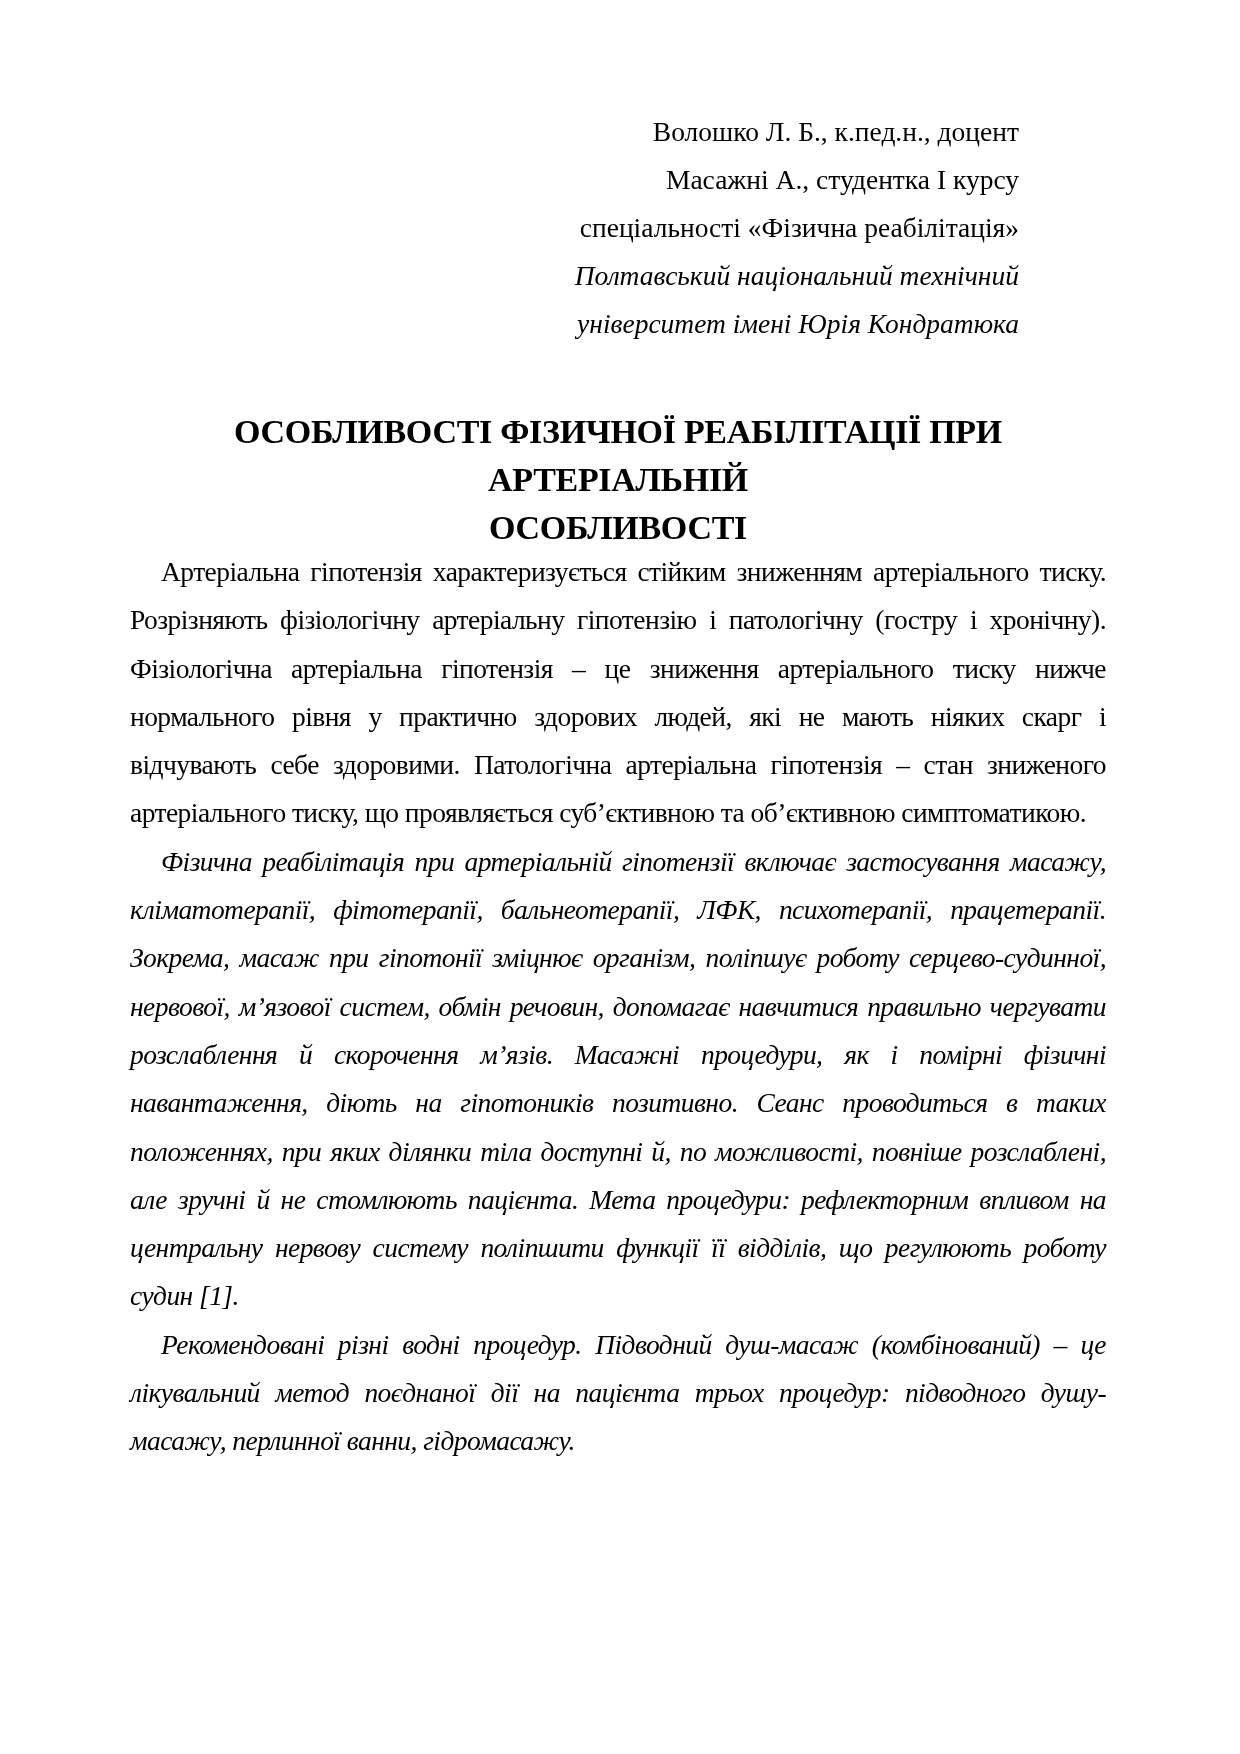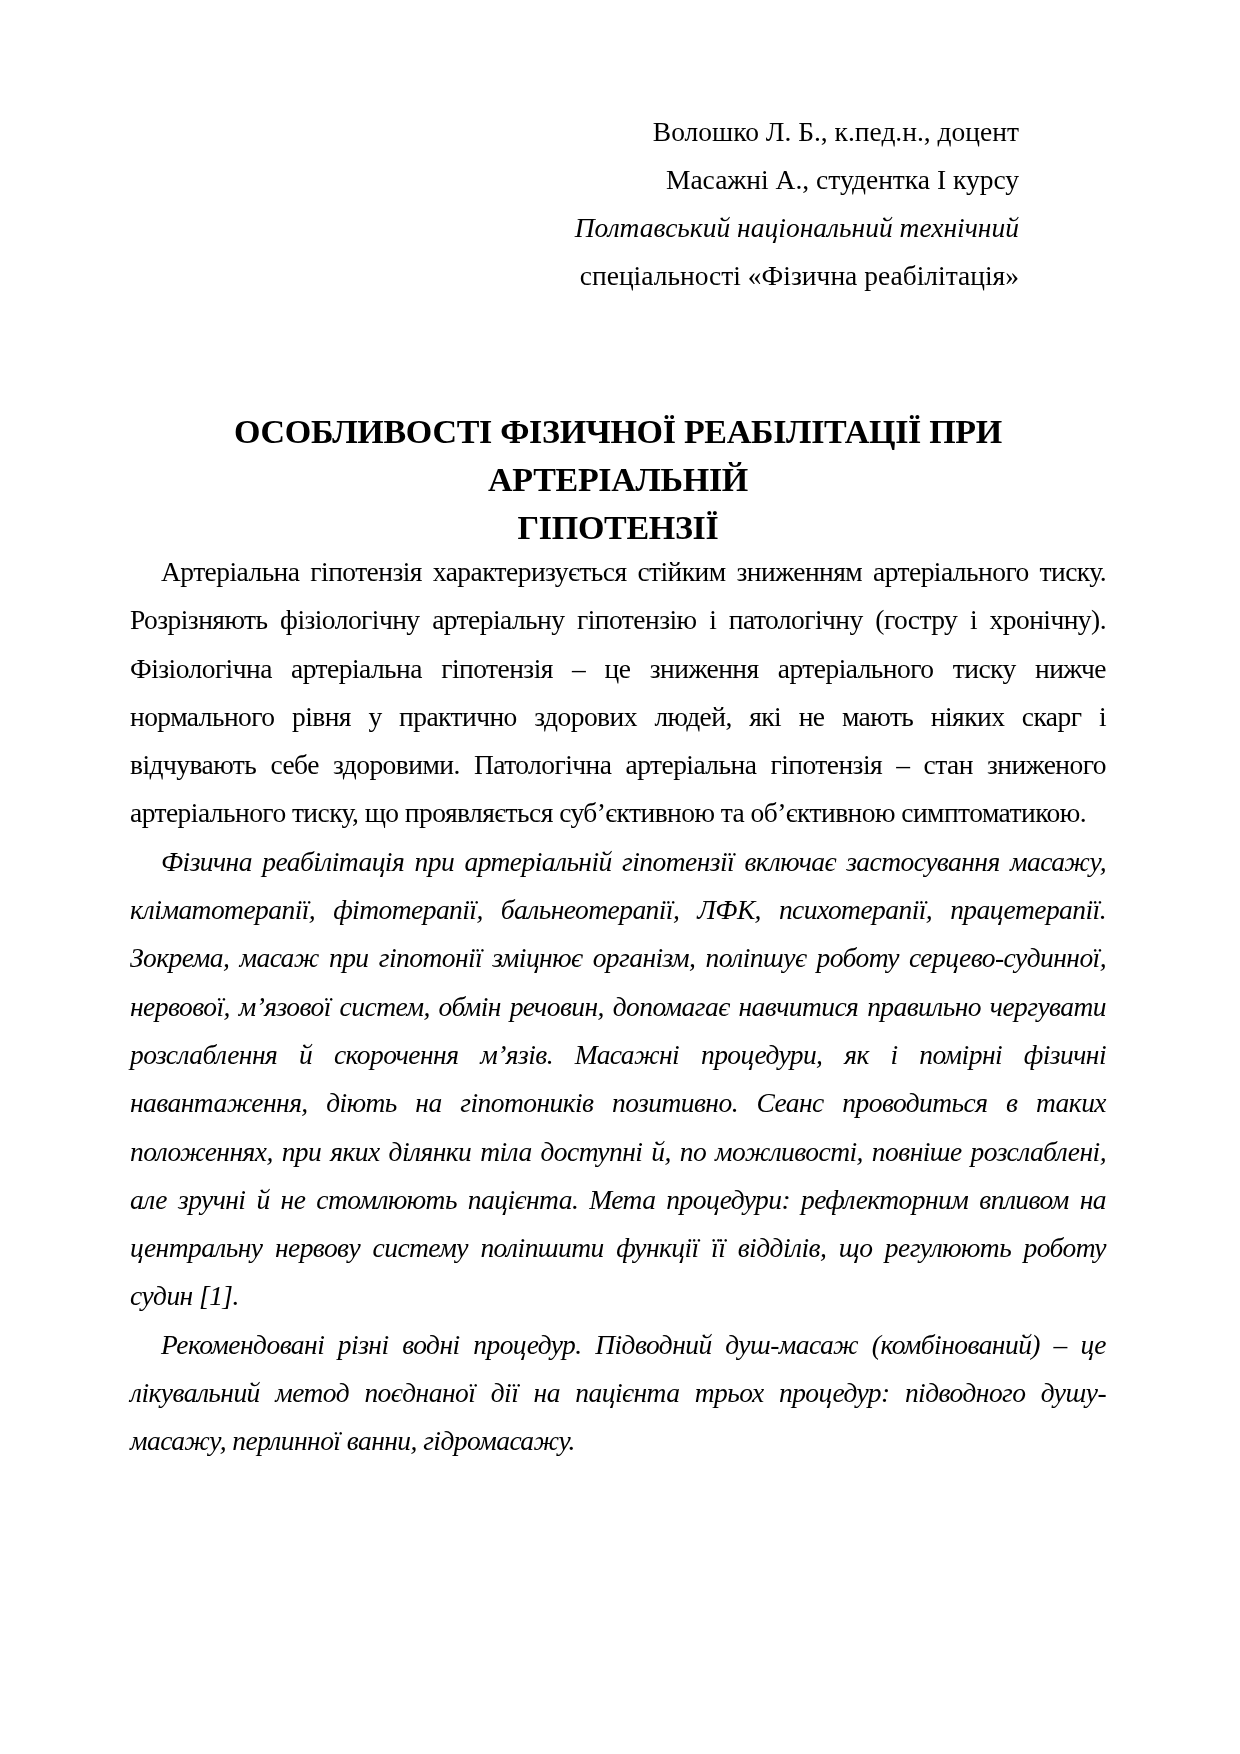--- a/index.html
+++ b/index.html
@@ -73,27 +73,28 @@
     }
   </style>
 </head>
 <body>
 
 <div class="page">
 
   <div class="authors">
     <span class="line">Волошко Л. Б., к.пед.н., доцент</span>
     <span class="line">Масажні А., студентка І курсу</span>
+    <span class="line">спеціальності «Фізична реабілітація»</span>
     <span class="line italic">Полтавський національний технічний</span>
-    <span class="line">спеціальності «Фізична реабілітація»</span>
+    <span class="line italic">університет імені Юрія Кондратюка</span>
   </div>
 
   <div class="title">
     <span class="line">ОСОБЛИВОСТІ ФІЗИЧНОЇ РЕАБІЛІТАЦІЇ ПРИ АРТЕРІАЛЬНІЙ</span>
-    <span class="line">ГІПОТЕНЗІЇ</span>
+    <span class="line">ОСОБЛИВОСТІ</span>
   </div>
 
   <div class="body-text">
     <p>Артеріальна гіпотензія характеризується стійким зниженням артеріального тиску. Розрізняють фізіологічну артеріальну гіпотензію і патологічну (гостру і хронічну). Фізіологічна артеріальна гіпотензія – це зниження артеріального тиску нижче нормального рівня у практично здорових людей, які не мають ніяких скарг і відчувають себе здоровими. Патологічна артеріальна гіпотензія – стан зниженого артеріального тиску, що проявляється суб’єктивною та об’єктивною симптоматикою.</p>
     <p>Фізична реабілітація при артеріальній гіпотензії включає застосування масажу, кліматотерапії, фітотерапії, бальнеотерапії, ЛФК, психотерапії, працетерапії. Зокрема, масаж при гіпотонії зміцнює організм, поліпшує роботу серцево-судинної, нервової, м’язової систем, обмін речовин, допомагає навчитися правильно чергувати розслаблення й скорочення м’язів. Масажні процедури, як і помірні фізичні навантаження, діють на гіпотоників позитивно. Сеанс проводиться в таких положеннях, при яких ділянки тіла доступні й, по можливості, повніше розслаблені, але зручні й не стомлюють пацієнта. Мета процедури: рефлекторним впливом на центральну нервову систему поліпшити функції її відділів, що регулюють роботу судин [1].</p>
     <p>Рекомендовані різні водні процедур. Підводний душ-масаж (комбінований) – це лікувальний метод поєднаної дії на пацієнта трьох процедур: підводного душу-масажу, перлинної ванни, гідромасажу.</p>
   </div>
 
 </div>
 

